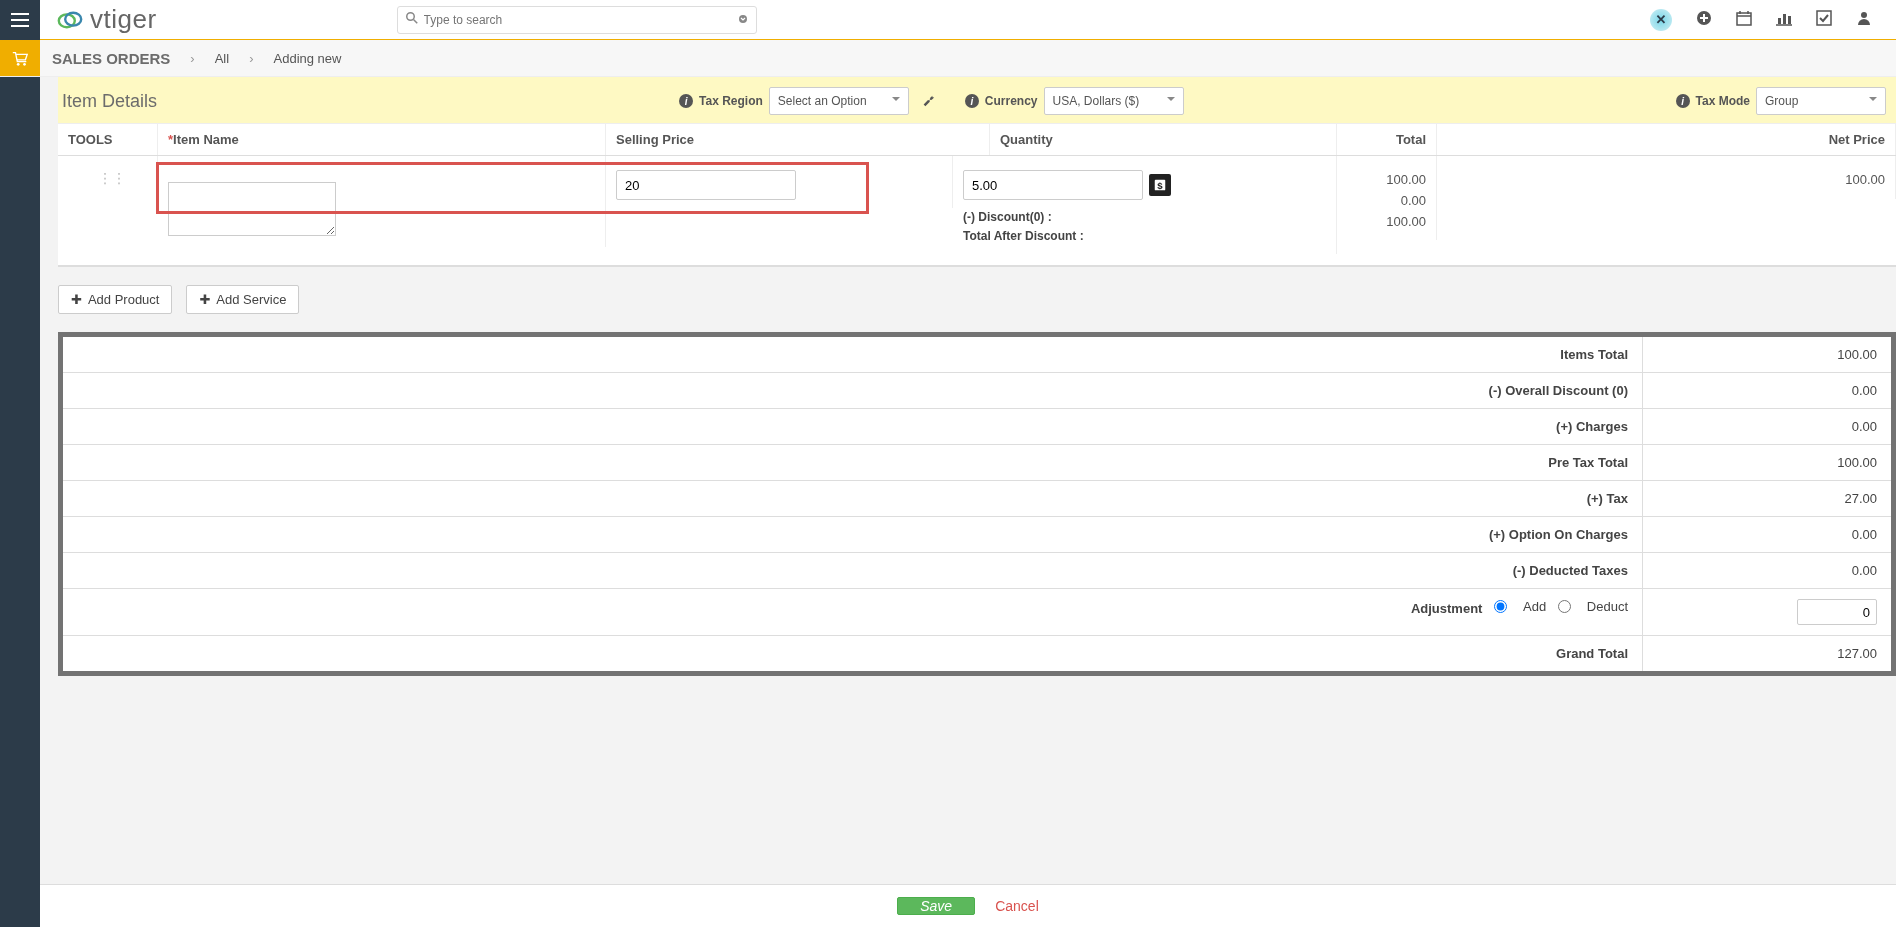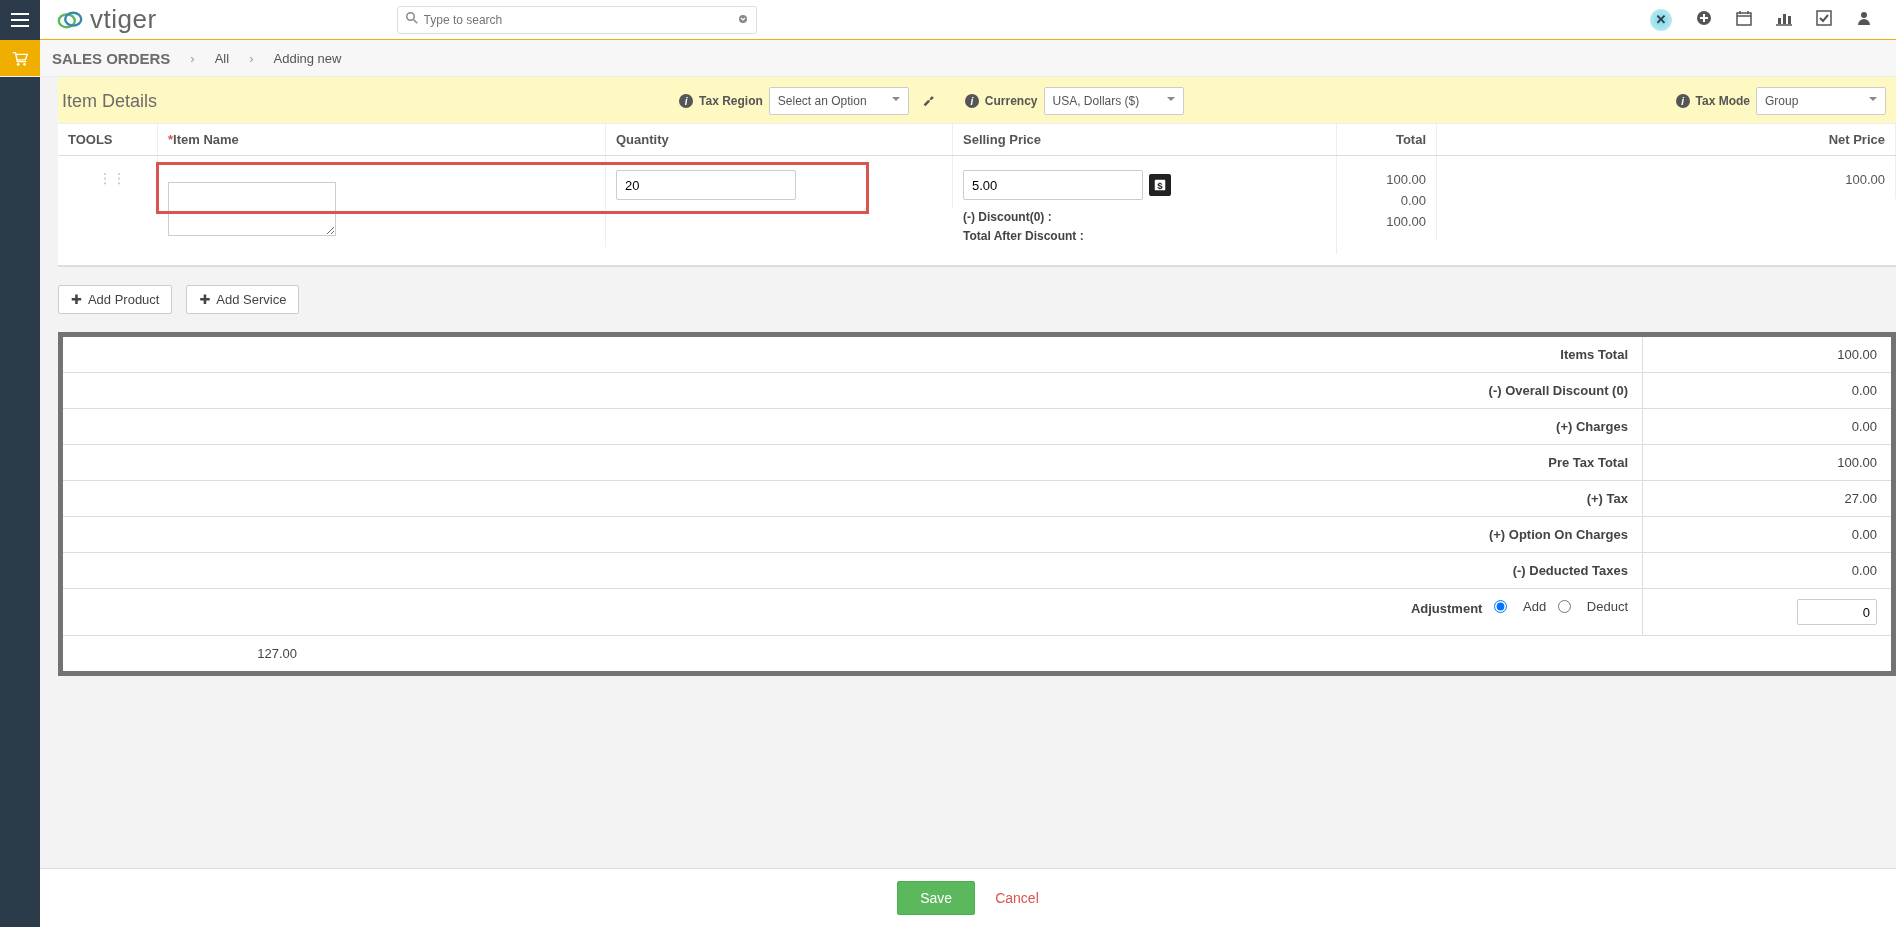--- a/index.html
+++ b/index.html
@@ -399,24 +399,25 @@
     padding: 12px 0;
     display: flex;
     justify-content: center;
     gap: 20px;
     z-index: 10;
   }
   .btn-save {
     background: #5cb85c;
     border: 1px solid #4cae4c;
     color: #fff;
-    padding: 8px 22px;
+    padding: 0 22px;
     font-size: 14px;
     border-radius: 2px;
     cursor: pointer;
+    font-style: italic;
   }
   .btn-cancel {
     background: none;
     border: none;
     color: #d9534f;
     font-size: 14px;
     cursor: pointer;
   }
 </style>
 </head>
@@ -542,22 +543,22 @@
         <div class="select" style="min-width:130px;">
           <span>Group</span>
         </div>
       </div>
     </div>
 
     <div class="items-table highlight-box">
       <div class="thead">
         <div class="th col-tools">TOOLS</div>
         <div class="th col-name"><span class="req">*</span><span>Item Name</span></div>
+        <div class="th col-price">Selling Price</div>
         <div class="th col-qty">Quantity</div>
-        <div class="th col-price">Selling Price</div>
         <div class="th col-total">Total</div>
         <div class="th col-net">Net Price</div>
       </div>
 
       <div class="trow">
         <div class="td col-tools">
           <span class="drag-handle">⋮⋮</span>
         </div>
         <div class="td col-name">
           <textarea class="desc-textarea" style=""></textarea>
@@ -643,20 +644,21 @@
           <span class="adj-radio">
               <input type="radio" name="adj" style=""> 
               <span>Deduct</span>
             </span>
         </div>
         <div class="svalue">
           <input class="adj-input" type="text" value="0" style="">
         </div>
       </div>
       <div class="srow">
+        <div class="slabel">Grand Total</div>
         <div class="svalue">127.00</div>
       </div>
     </div>
 
   </div>
 </div>
 
 <div class="footer">
   <button class="btn-save">Save</button>
   <button class="btn-cancel">Cancel</button>

